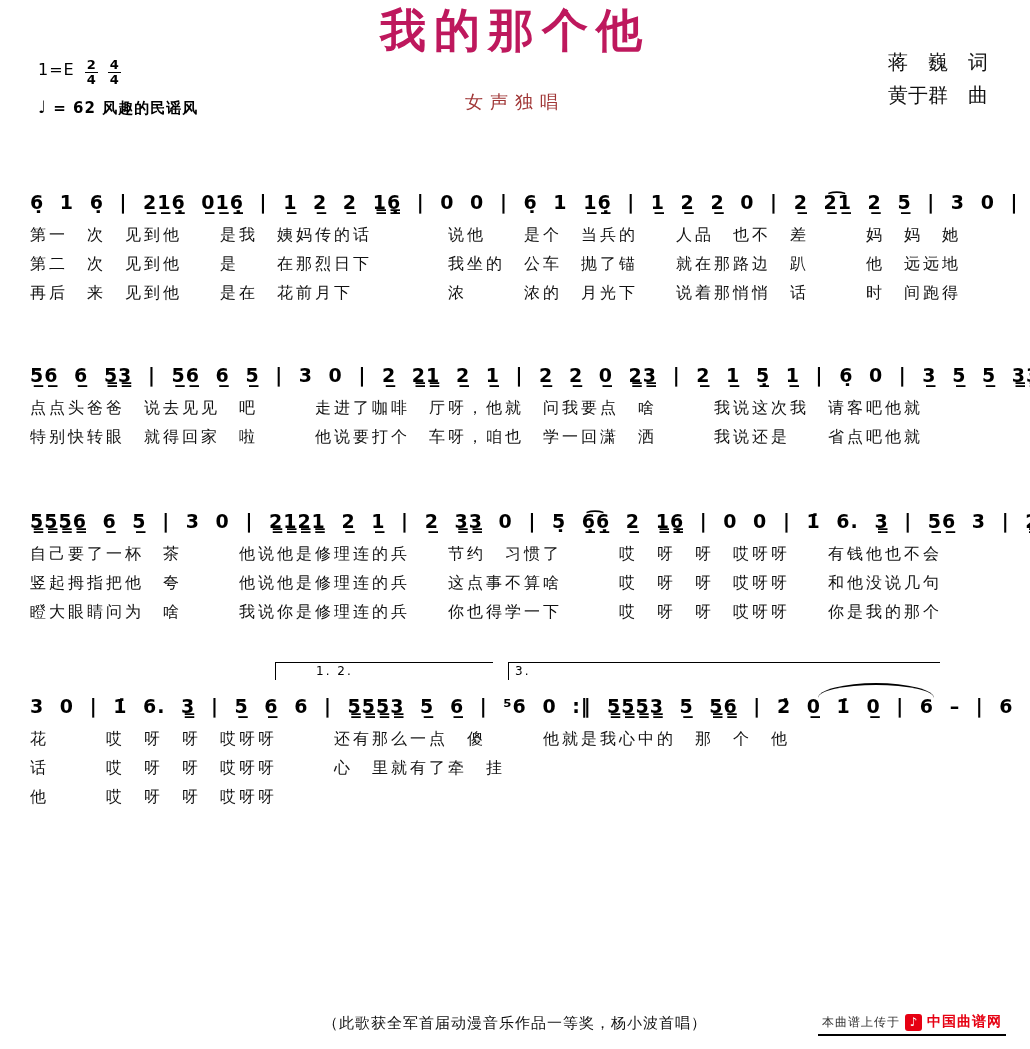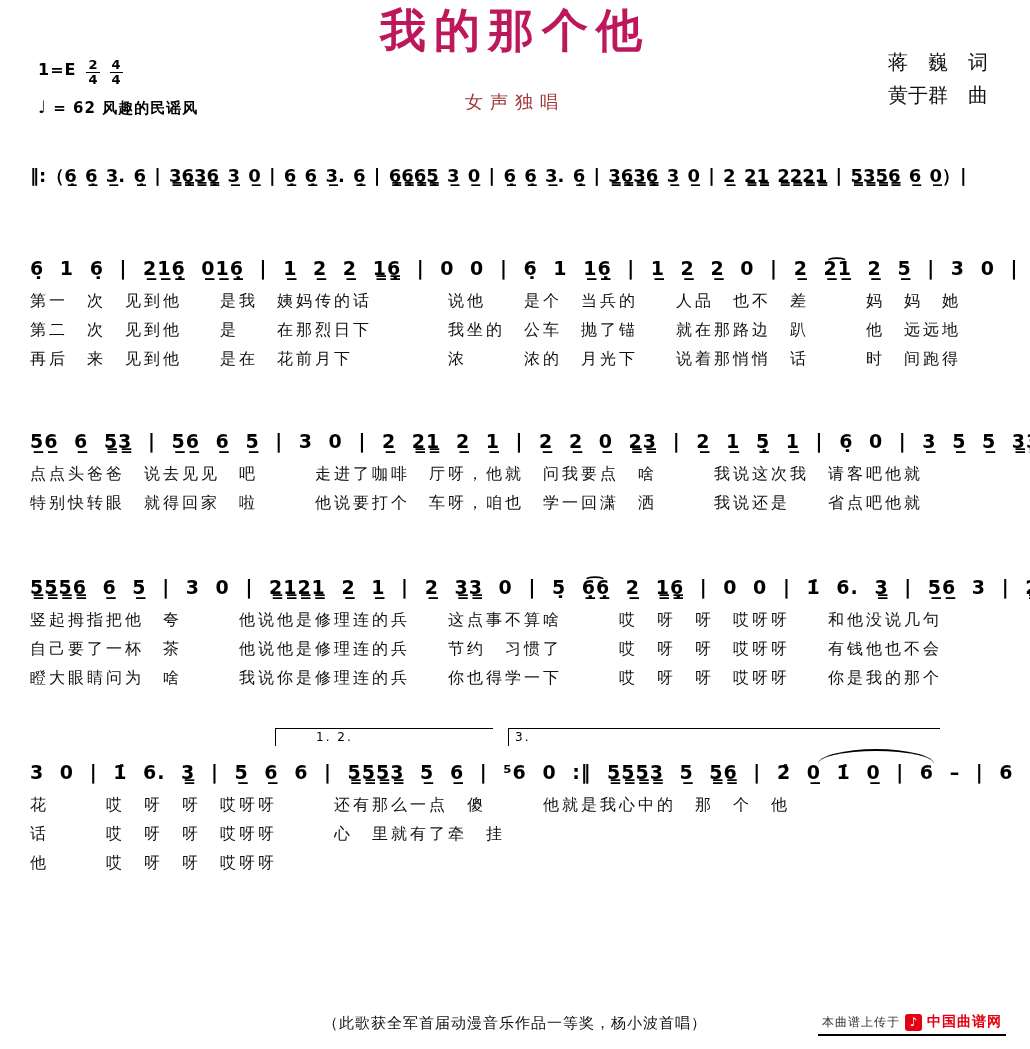--- a/index.html
+++ b/index.html
@@ -6,21 +6,21 @@
   html,body { background:#fff; }
   .page {
     position:relative; width:1030px; height:1049px; margin:0 auto;
     background:#fff; overflow:hidden; color:#000;
     font-family:"DejaVu Sans", sans-serif;
   }
   
   .header { position:relative; height:128px; }
   .key-meta { position:absolute; left:38px; top:60px; font-weight:bold; font-size:15px; }
   .key-line { display:flex; align-items:flex-start; gap:10px; }
-  .key-sig { font-size:16px; font-weight:bold; letter-spacing:1px; }
+  .key-sig { font-size:16px; font-weight:normal; letter-spacing:1px; }
   .frac { display:inline-flex; flex-direction:column; align-items:center; font-size:13px; line-height:1.1; font-weight:bold; margin-top:-2px; }
   .frac .num { border-bottom:1.5px solid #000; padding:0 2px; }
   .frac .den { padding:0 2px; }
   .tempo-line { margin-top:9px; font-size:15px; font-weight:bold; letter-spacing:1px; }
   .tempo-line .note-glyph { font-size:17px; }
   .page-title {
     position:absolute; top:0px; left:0; right:0; text-align:center;
     font-family:"DejaVu Serif", serif; font-weight:bold; font-size:46px;
     letter-spacing:8px; color:#be185d;
   }
@@ -105,41 +105,38 @@
     </div>
     <h1 class="page-title">我的那个他</h1>
     <div class="subtitle">女声独唱</div>
     <div class="credits">
       <div>蒋　巍　词</div>
       <div>黄于群　曲</div>
     </div>
   </div>
 
 
-  <div class="system" id="sys2">
-    <div class="notes">‖:（6̲̣ 6̲̣ 3̲. 6̲̣ | 3̳6̳̣3̳6̳̣ 3̲ 0̲ | 6̲̣ 6̲̣ 3̲. 6̲̣ | 6̳̣6̳̣6̳̣5̳̣ 3̲ 0̲ | 6̲̣ 6̲̣ 3̲. 6̲̣ | 3̳6̳̣3̳6̳̣ 3̲ 0̲ | 2̲ 2̳1̳ 2̳2̳2̳1̳ | 5̳3̳5̳6̳ 6̲ 0̲）|</div>
-  </div>
 
   <div class="system" id="sys3">
     <div class="notes">6̣ 1 6̣ | 2̲1̲6̲̣ 0̲1̲6̲̣ | 1̲ 2̲ 2̲ 1̳6̳̣ | 0 0 | 6̣ 1 1̲6̲̣ | 1̲ 2̲ 2̲ 0 | 2̲ 2̲͡1̲ 2̲ 5̲ | 3 0 | 3 5̲͡5̲3̲ |</div>
     <div class="lyric">第一　次　见到他　　是我　姨妈传的话　　　　说他　　是个　当兵的　　人品　也不　差　　　妈　妈　她</div>
     <div class="lyric">第二　次　见到他　　是　　在那烈日下　　　　我坐的　公车　抛了锚　　就在那路边　趴　　　他　远远地</div>
     <div class="lyric">再后　来　见到他　　是在　花前月下　　　　　浓　　　浓的　月光下　　说着那悄悄　话　　　时　间跑得</div>
   </div>
 
   <div class="system" id="sys4">
     <div class="notes">5̲6̲ 6̲ 5̳3̳ | 5̲6̲ 6̲ 5̲ | 3 0 | 2̲ 2̳1̳ 2̲ 1̲ | 2̲ 2̲ 0̲ 2̳3̳ | 2̲ 1̲ 5̲̣ 1̲ | 6̣ 0 | 3̲ 5̲ 5̲ 3̳3̳ | 1̇. 6̳ 6̲ 5̳3̳ |</div>
     <div class="lyric">点点头爸爸　说去见见　吧　　　走进了咖啡　厅呀，他就　问我要点　啥　　　我说这次我　请客吧他就</div>
     <div class="lyric">特别快转眼　就得回家　啦　　　他说要打个　车呀，咱也　学一回潇　洒　　　我说还是　　省点吧他就</div>
   </div>
 
   <div class="system" id="sys5">
     <div class="notes">5̳5̳5̳6̳ 6̲ 5̲ | 3 0 | 2̳1̳2̳1̳ 2̲ 1̲ | 2̲ 3̳3̳ 0 | 5̣ 6̲̣͡6̲̣ 2̲ 1̳6̳̣ | 0 0 | 1̇ 6. 3̳ | 5̲6̲ 3 | 2̳2̳2̳1̳ 2̲ 5̲ |</div>
+    <div class="lyric">自己要了一杯　茶　　　他说他是修理连的兵　　节约　习惯了　　　哎　呀　呀　哎呀呀　　有钱他也不会</div>
     <div class="lyric">竖起拇指把他　夸　　　他说他是修理连的兵　　这点事不算啥　　　哎　呀　呀　哎呀呀　　和他没说几句</div>
-    <div class="lyric">自己要了一杯　茶　　　他说他是修理连的兵　　节约　习惯了　　　哎　呀　呀　哎呀呀　　有钱他也不会</div>
     <div class="lyric">瞪大眼睛问为　啥　　　我说你是修理连的兵　　你也得学一下　　　哎　呀　呀　哎呀呀　　你是我的那个</div>
   </div>
 
   <div class="system" id="sys6">
     <div class="volta volta-12">1. 2.</div>
     <div class="volta volta-3">3.</div>
     <div class="tie-arc"></div>
     <div class="notes">3 0 | 1̇ 6. 3̳ | 5̲ 6̲ 6 | 5̳5̳5̳3̳ 5̲ 6̲ | ⁵6 0 :‖ 5̳5̳5̳3̳ 5̲ 5̳6̳ | 2̇ 0̲ 1̇ 0̲ | 6 – | 6 – ‖</div>
     <div class="lyric">花　　　哎　呀　呀　哎呀呀　　　还有那么一点　傻　　　他就是我心中的　那　个　他</div>
     <div class="lyric">话　　　哎　呀　呀　哎呀呀　　　心　里就有了牵　挂</div>

